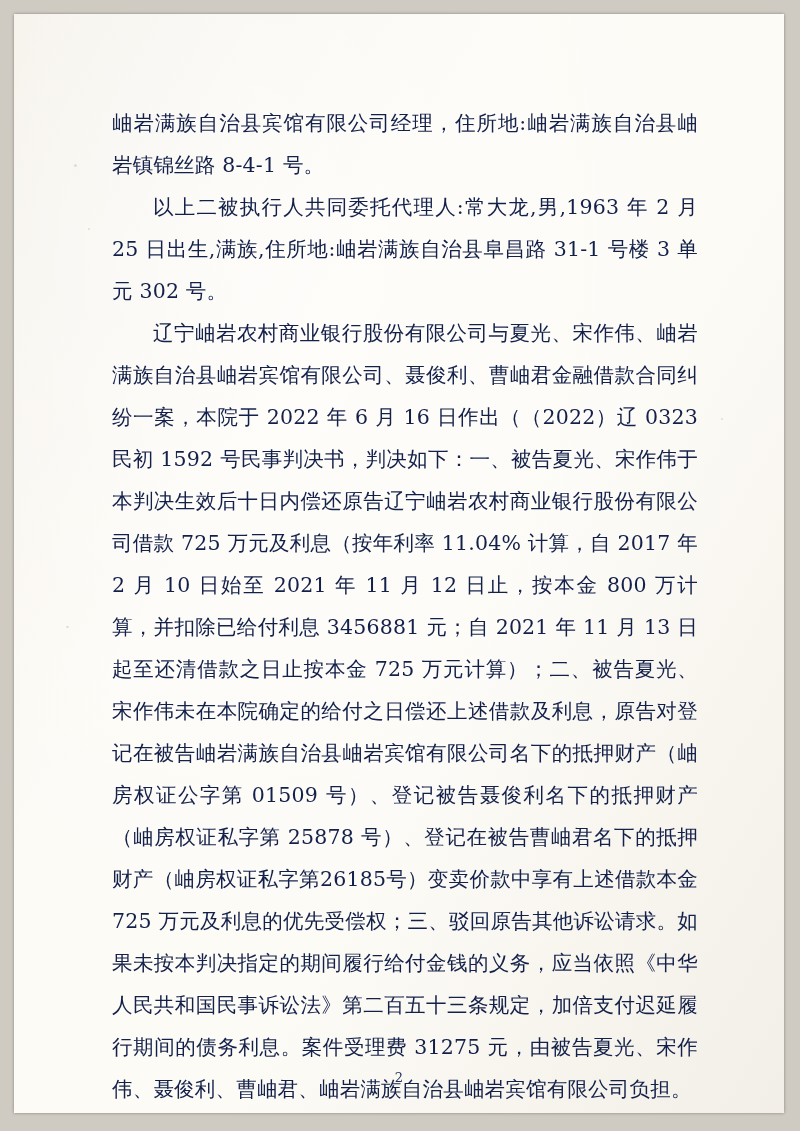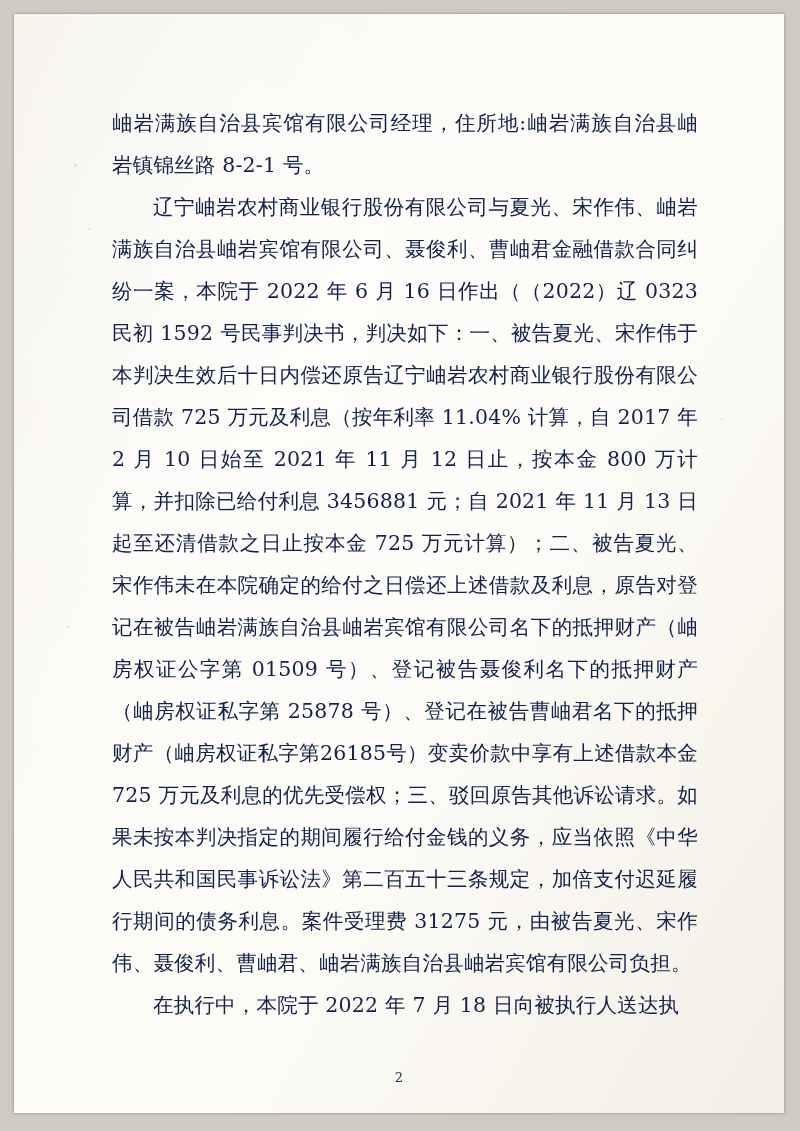--- a/index.html
+++ b/index.html
@@ -83,20 +83,21 @@
 <div class="page-frame">
   <div class="page-sheet">
     <div class="paper-tint"></div>
 
     <div class="scan-speck" style="left:60px; top:150px; width:3px; height:3px;"></div>
     <div class="scan-speck" style="left:74px; top:214px; width:2px; height:2px;"></div>
     <div class="scan-speck" style="left:707px; top:404px; width:2px; height:2px;"></div>
     <div class="scan-speck" style="left:52px; top:612px; width:3px; height:2px;"></div>
 
     <div class="page-body">
-      <p class="para">岫岩满族自治县宾馆有限公司经理，住所地:岫岩满族自治县岫岩镇锦丝路 8-2-1 号。</p>
+      <p class="para">岫岩满族自治县宾馆有限公司经理，住所地:岫岩满族自治县岫岩镇锦丝路 8-4-1 号。</p>
+      <p class="para indent">以上二被执行人共同委托代理人:常大龙,男,1963 年 2 月 25 日出生,满族,住所地:岫岩满族自治县阜昌路 31-1 号楼 3 单元 302 号。</p>
       <p class="para indent">辽宁岫岩农村商业银行股份有限公司与夏光、宋作伟、岫岩满族自治县岫岩宾馆有限公司、聂俊利、曹岫君金融借款合同纠纷一案，本院于 2022 年 6 月 16 日作出（（2022）辽 0323 民初 1592 号民事判决书，判决如下：一、被告夏光、宋作伟于本判决生效后十日内偿还原告辽宁岫岩农村商业银行股份有限公司借款 725 万元及利息（按年利率 11.04% 计算，自 2017 年 2 月 10 日始至 2021 年 11 月 12 日止，按本金 800 万计算，并扣除已给付利息 3456881 元；自 2021 年 11 月 13 日起至还清借款之日止按本金 725 万元计算）；二、被告夏光、宋作伟未在本院确定的给付之日偿还上述借款及利息，原告对登记在被告岫岩满族自治县岫岩宾馆有限公司名下的抵押财产（岫房权证公字第 01509 号）、登记被告聂俊利名下的抵押财产（岫房权证私字第 25878 号）、登记在被告曹岫君名下的抵押财产（岫房权证私字第26185号）变卖价款中享有上述借款本金 725 万元及利息的优先受偿权；三、驳回原告其他诉讼请求。如果未按本判决指定的期间履行给付金钱的义务，应当依照《中华人民共和国民事诉讼法》第二百五十三条规定，加倍支付迟延履行期间的债务利息。案件受理费 31275 元，由被告夏光、宋作伟、聂俊利、曹岫君、岫岩满族自治县岫岩宾馆有限公司负担。</p>
       <p class="para indent">在执行中，本院于 2022 年 7 月 18 日向被执行人送达执</p>
     </div>
 
     <div class="page-number">2</div>
   </div>
 </div>
 
 </body></html>

